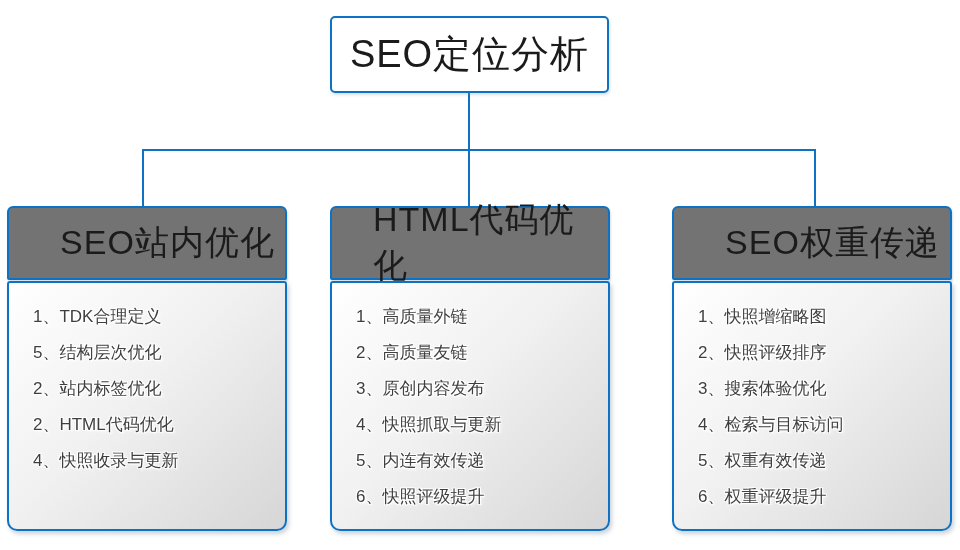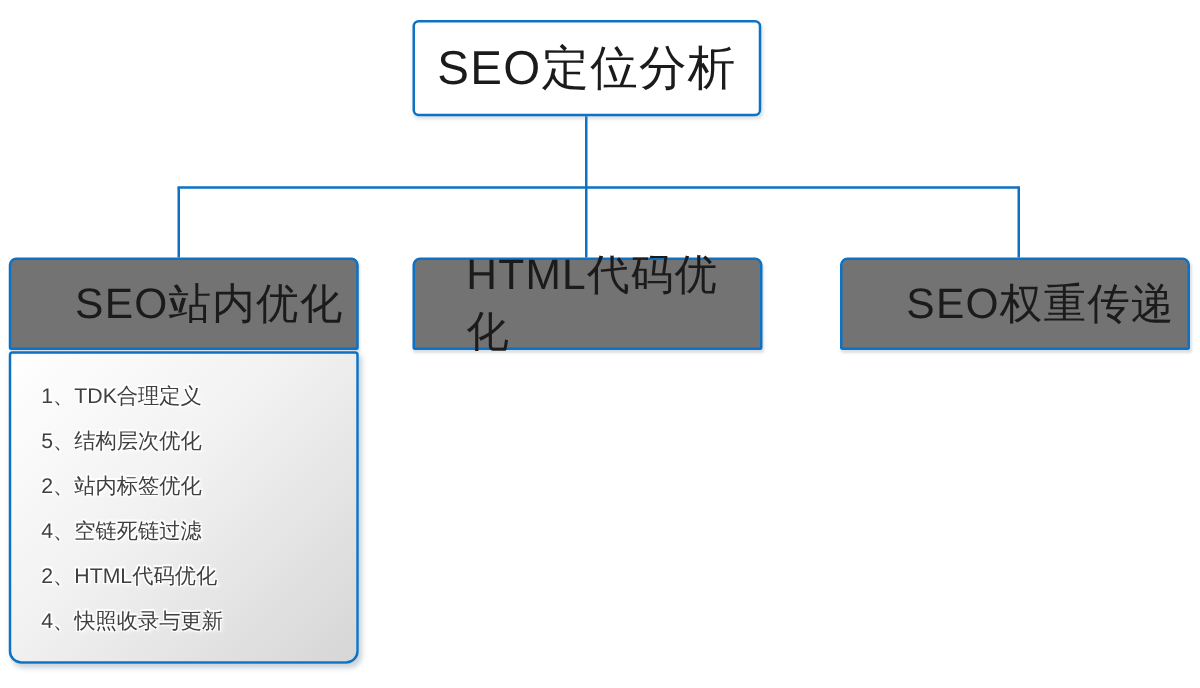--- a/index.html
+++ b/index.html
@@ -66,31 +66,46 @@
   </div>
 
   <div class="col c0">
     <div class="header">
       <span>SEO站内优化</span>
     </div>
     <div class="list">
       <div class="item">1、TDK合理定义</div>
       <div class="item">5、结构层次优化</div>
       <div class="item">2、站内标签优化</div>
-      <div class="item">4、空链死链过滤</div>
       <div class="item">2、HTML代码优化</div>
       <div class="item">4、快照收录与更新</div>
     </div>
   </div>
 
   <div class="col c1">
     <div class="header">
       <span>HTML代码优化</span>
     </div>
+    <div class="list">
+      <div class="item">1、高质量外链</div>
+      <div class="item">2、高质量友链</div>
+      <div class="item">3、原创内容发布</div>
+      <div class="item">4、快照抓取与更新</div>
+      <div class="item">5、内连有效传递</div>
+      <div class="item">6、快照评级提升</div>
+    </div>
   </div>
 
   <div class="col c2">
     <div class="header">
       <span>SEO权重传递</span>
     </div>
+    <div class="list">
+      <div class="item">1、快照增缩略图</div>
+      <div class="item">2、快照评级排序</div>
+      <div class="item">3、搜索体验优化</div>
+      <div class="item">4、检索与目标访问</div>
+      <div class="item">5、权重有效传递</div>
+      <div class="item">6、权重评级提升</div>
+    </div>
   </div>
 
 </div>
 
 </body></html>

